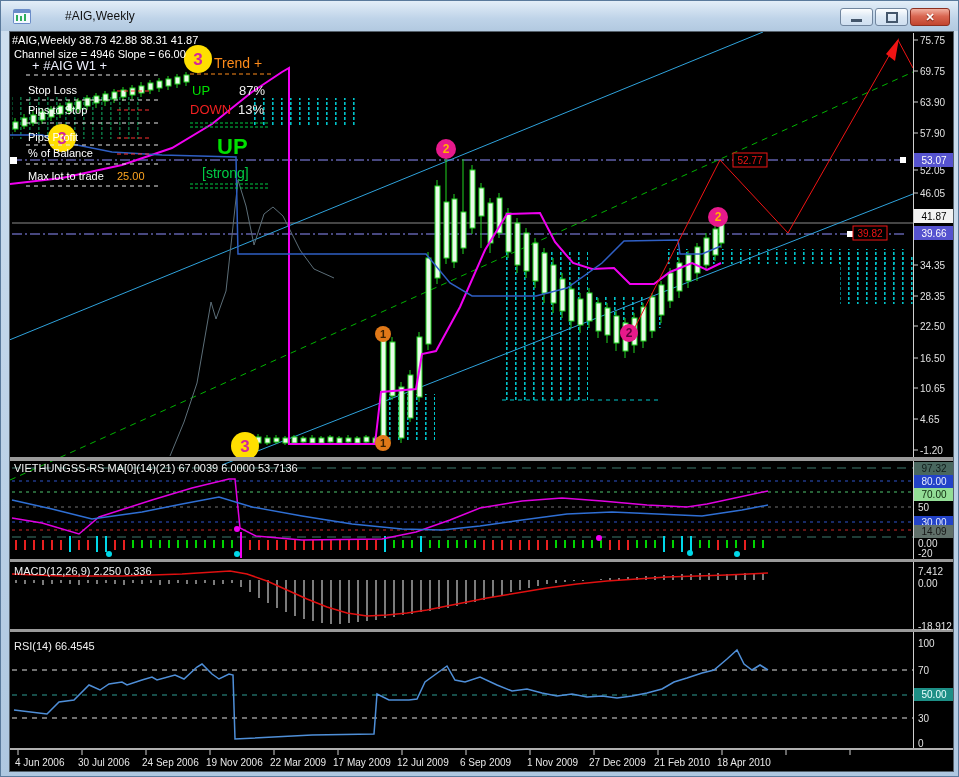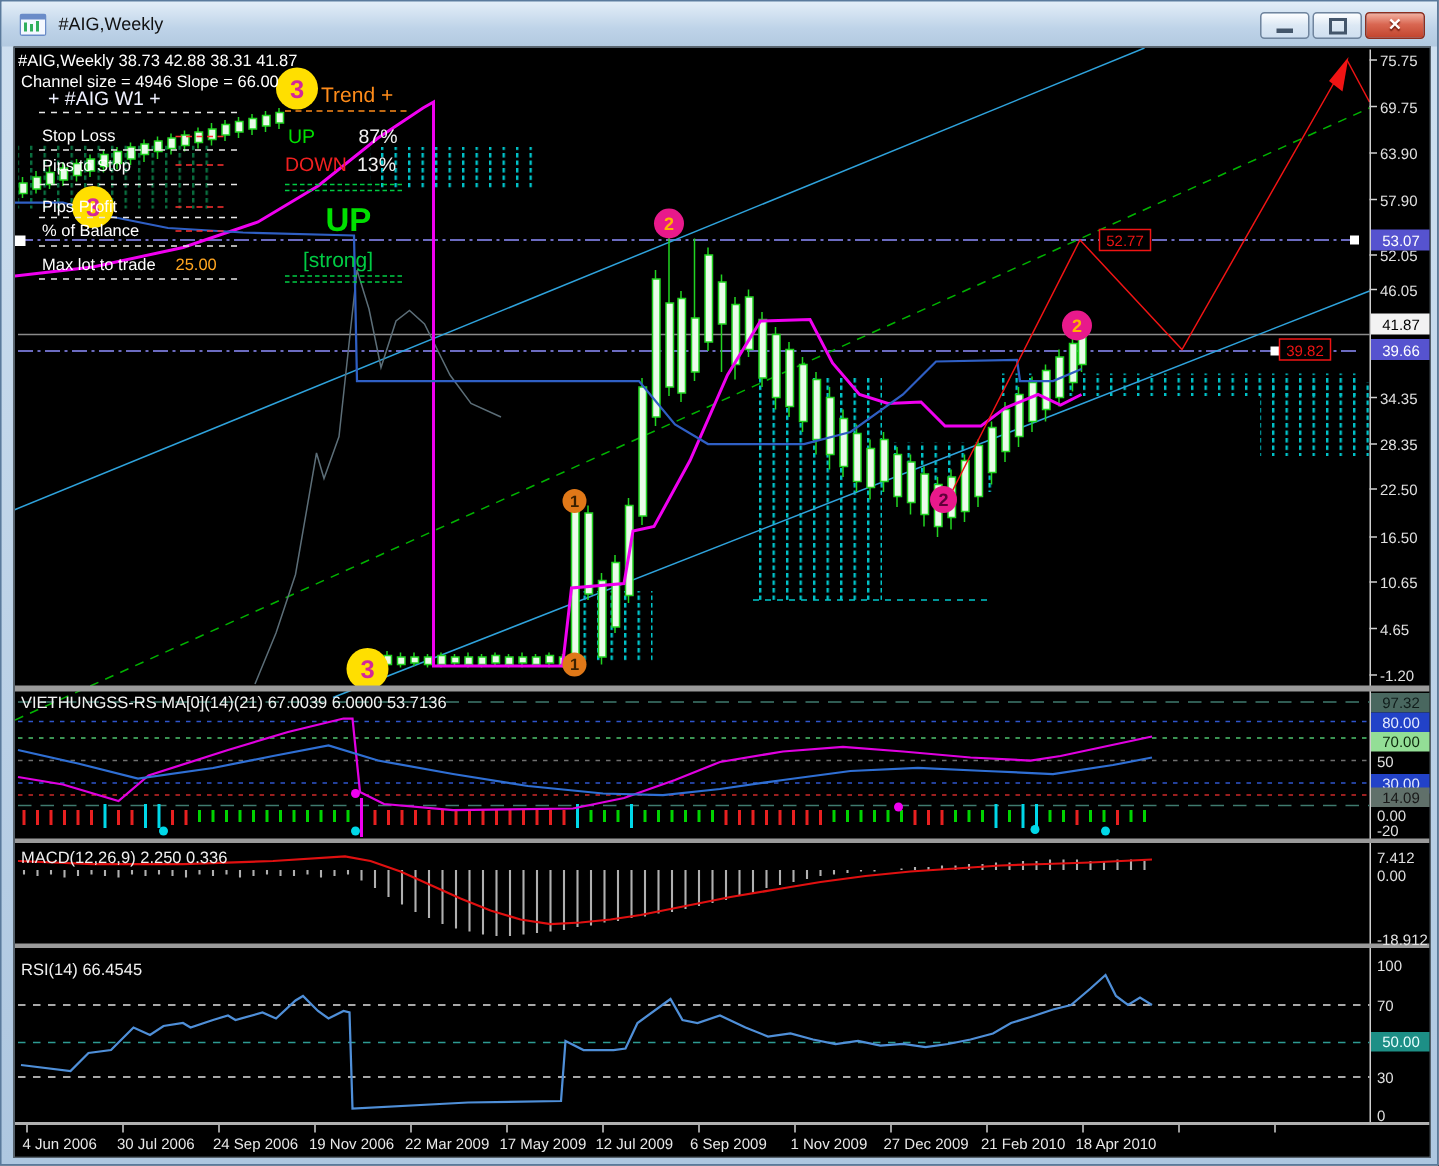--- a/index.html
+++ b/index.html
@@ -1,19 +1,19 @@
 <!DOCTYPE html>
 <html><head>
 <meta charset="utf-8">
 <style>
   html,body{margin:0;padding:0;background:#9db8d2;font-family:"Liberation Sans",sans-serif;}
   .window{position:relative;width:959px;height:777px;background:linear-gradient(#cfe0f0,#aec7e0);
           border:1px solid #5a7a9c;box-sizing:border-box;overflow:hidden;}
   .titlebar{position:absolute;left:0;top:0;width:100%;height:30px;
-            background:linear-gradient(#e3eef8,#bed3e8 60%,#b2c9e0);display:flex;align-items:center;}
+            background:linear-gradient(#e3eef8,#bed3e8 60%,#b2c9e0);display:flex;align-items:center;gap:26px;}
   .app-icon{margin-left:12px;width:18px;height:15px;display:inline-block;}
   .title{margin-left:8px;font-size:12px;color:#111;}
   .controls{position:absolute;right:8px;top:7px;display:flex;gap:2px;}
   .btn{width:33px;height:18px;border:1px solid #70859e;border-radius:3px;
        background:linear-gradient(#fdfeff,#dce8f4 50%,#cfdff0);padding:0;display:flex;
        align-items:center;justify-content:center;cursor:default;}
   .btn.close{width:40px;background:linear-gradient(#f2b0a0,#d96752 45%,#c2452e);border-color:#8c2f20;}
   .glyph-min{width:11px;height:3px;background:#44566b;margin-top:7px;}
   .glyph-restore{width:8px;height:7px;border:2px solid #44566b;background:transparent;}
   .glyph-close{color:#fff;font-size:11px;font-weight:bold;line-height:1;text-shadow:0 1px 1px #6b1608;}

